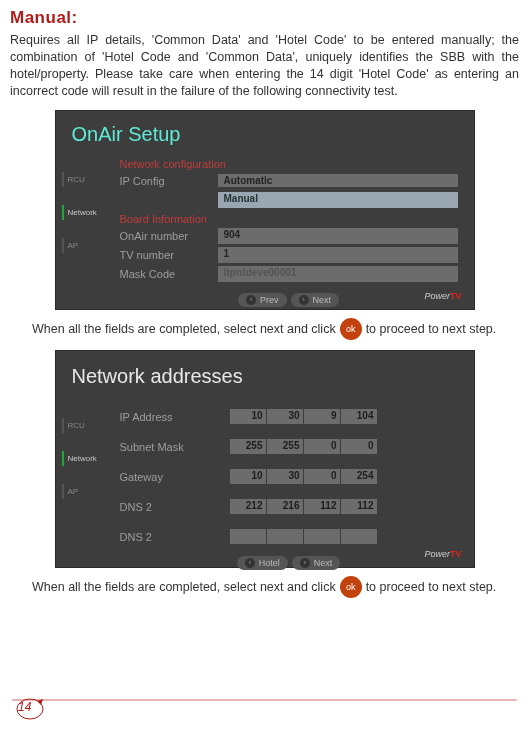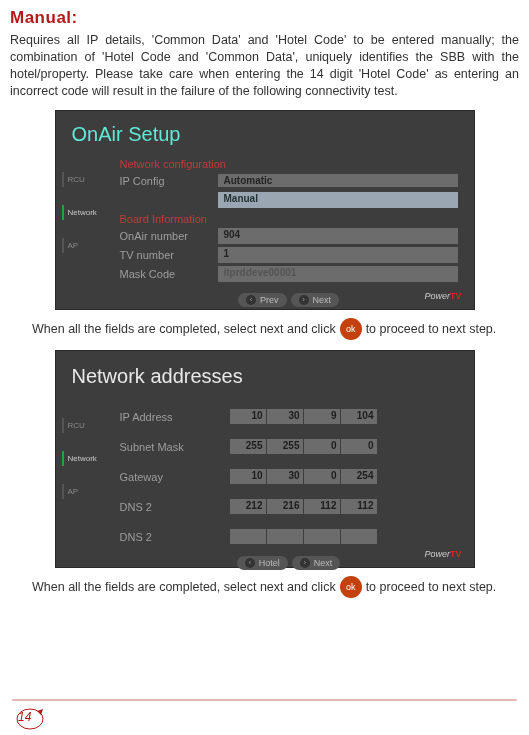--- a/index.html
+++ b/index.html
@@ -19,21 +19,21 @@
 .row{display:flex;align-items:center;margin:1px 0;height:18px}
 .row-label{width:98px;font-size:11px;color:#9d9d9d}
 .row-val{flex:1;background:#6c6c6c;height:16px;font-size:10px;color:#242424;padding:1px 6px;box-sizing:border-box;font-weight:600}
 .row-val.sel{background:#9aa6b2;color:#233}
 .btn-row{display:flex;justify-content:center;gap:4px;margin-top:10px}
 .nav-btn{background:#555;color:#bbb;font-size:9px;padding:2px 8px;border-radius:8px;display:flex;align-items:center;gap:4px}
 .nav-btn .arr{display:inline-flex;width:10px;height:10px;border-radius:50%;background:#333;color:#999;font-size:8px;align-items:center;justify-content:center}
 .logo{position:absolute;bottom:8px;right:12px;font-size:9px;color:#ccc;font-style:italic}
 .logo .tv{color:#d22;font-weight:700;font-style:normal}
 .hr-wrap{position:absolute;bottom:34px;left:12px;right:12px;height:2px;background:linear-gradient(#eecaca,#d9a0a0,#eecaca);border-radius:2px}
-.pagenum{position:absolute;bottom:6px;left:14px;width:28px;height:22px}
+.pagenum{position:absolute;bottom:16px;left:14px;width:28px;height:22px}
 .pagenum .txt{position:absolute;font-size:12px;color:#b31b1b;left:4px;top:3px;font-style:italic}
 .pagenum svg{position:absolute;left:0;top:0}
 
 .ip-grid{display:flex;flex-direction:column;gap:12px;margin-top:8px}
 .ip-row{display:flex;align-items:center;height:18px}
 .ip-label{width:110px;font-size:11px;color:#9d9d9d}
 .ip-cells{display:flex;gap:1px}
 .ip-cell{width:36px;height:15px;background:#6c6c6c;font-size:10px;color:#1d1d1d;font-weight:700;text-align:right;padding:1px 3px;box-sizing:border-box}
 .ip-cell.blank{background:#6c6c6c;color:transparent}
 .shot2-title{font-size:20px;color:#e8e8e8;padding:14px 16px 10px 16px;font-weight:400}

